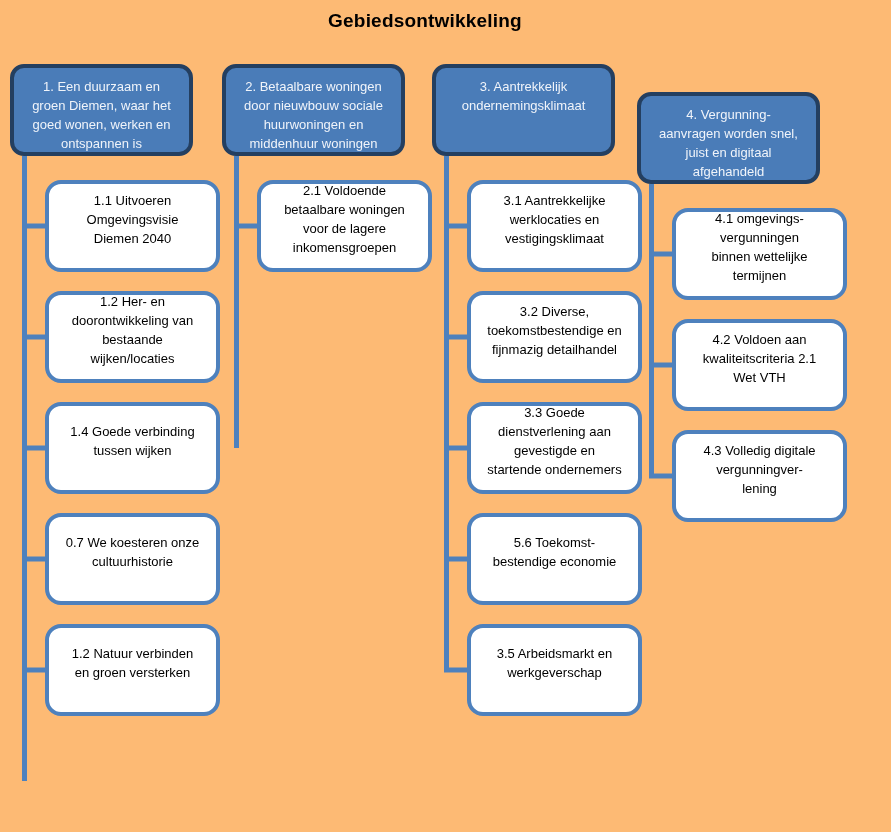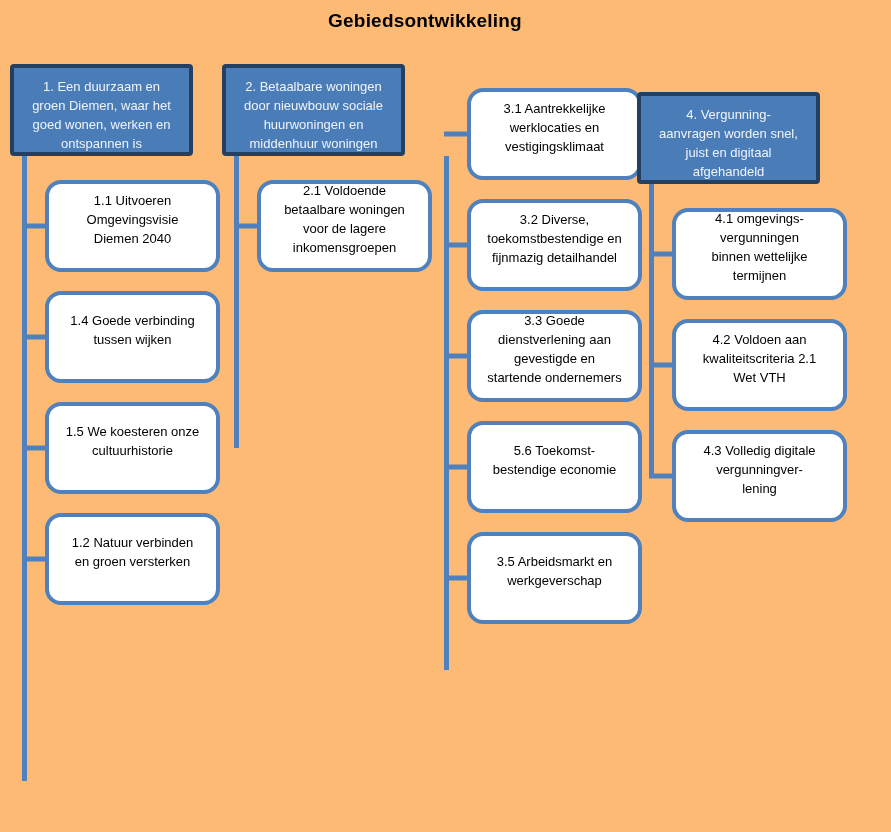--- a/index.html
+++ b/index.html
@@ -29,21 +29,21 @@
   .col-4 { left: 637px; margin-top: 28px; }
 
   .header-box {
     position: relative;
     z-index: 2;
     box-sizing: border-box;
     width: 183px;
     height: 92px;
     background: #4a7cb8;
     border: 4px solid #243f60;
-    border-radius: 4px;
+    border-radius: 14px;
     color: #f0f4fa;
     font-size: 13px;
     line-height: 19px;
     text-align: center;
     padding: 9px 6px 0 6px;
     white-space: pre-line;
   }
 
   .vline {
     position: absolute;
@@ -99,41 +99,47 @@
 
   <div class="column col-1">
     <div class="header-box">1. Een duurzaam en
 groen Diemen, waar het
 goed wonen, werken en
 ontspannen is</div>
     <div class="vline v-rows-6"></div>
     <div class="child-box first">1.1 Uitvoeren
 Omgevingsvisie
 Diemen 2040</div>
+    <div class="child-box">1.2 Her- en
+doorontwikkeling van
+bestaande
+wijken/locaties</div>
     <div class="child-box">1.4 Goede verbinding
 tussen wijken</div>
-    <div class="child-box">1.5 We koesteren onze
+    <div class="child-box">0.7 We koesteren onze
 cultuurhistorie</div>
     <div class="child-box">1.2 Natuur verbinden
 en groen versterken</div>
   </div>
 
   <div class="column col-2">
     <div class="header-box">2. Betaalbare woningen
 door nieuwbouw sociale
 huurwoningen en
 middenhuur woningen</div>
     <div class="vline v-rows-3"></div>
     <div class="child-box first">2.1 Voldoende
 betaalbare woningen
 voor de lagere
 inkomensgroepen</div>
   </div>
 
   <div class="column col-3">
+    <div class="header-box">3. Aantrekkelijk
+ondernemingsklimaat</div>
     <div class="vline v-rows-5"></div>
     <div class="child-box first">3.1 Aantrekkelijke
 werklocaties en
 vestigingsklimaat</div>
     <div class="child-box">3.2 Diverse,
 toekomstbestendige en
 fijnmazig detailhandel</div>
     <div class="child-box">3.3 Goede
 dienstverlening aan
 gevestigde en

